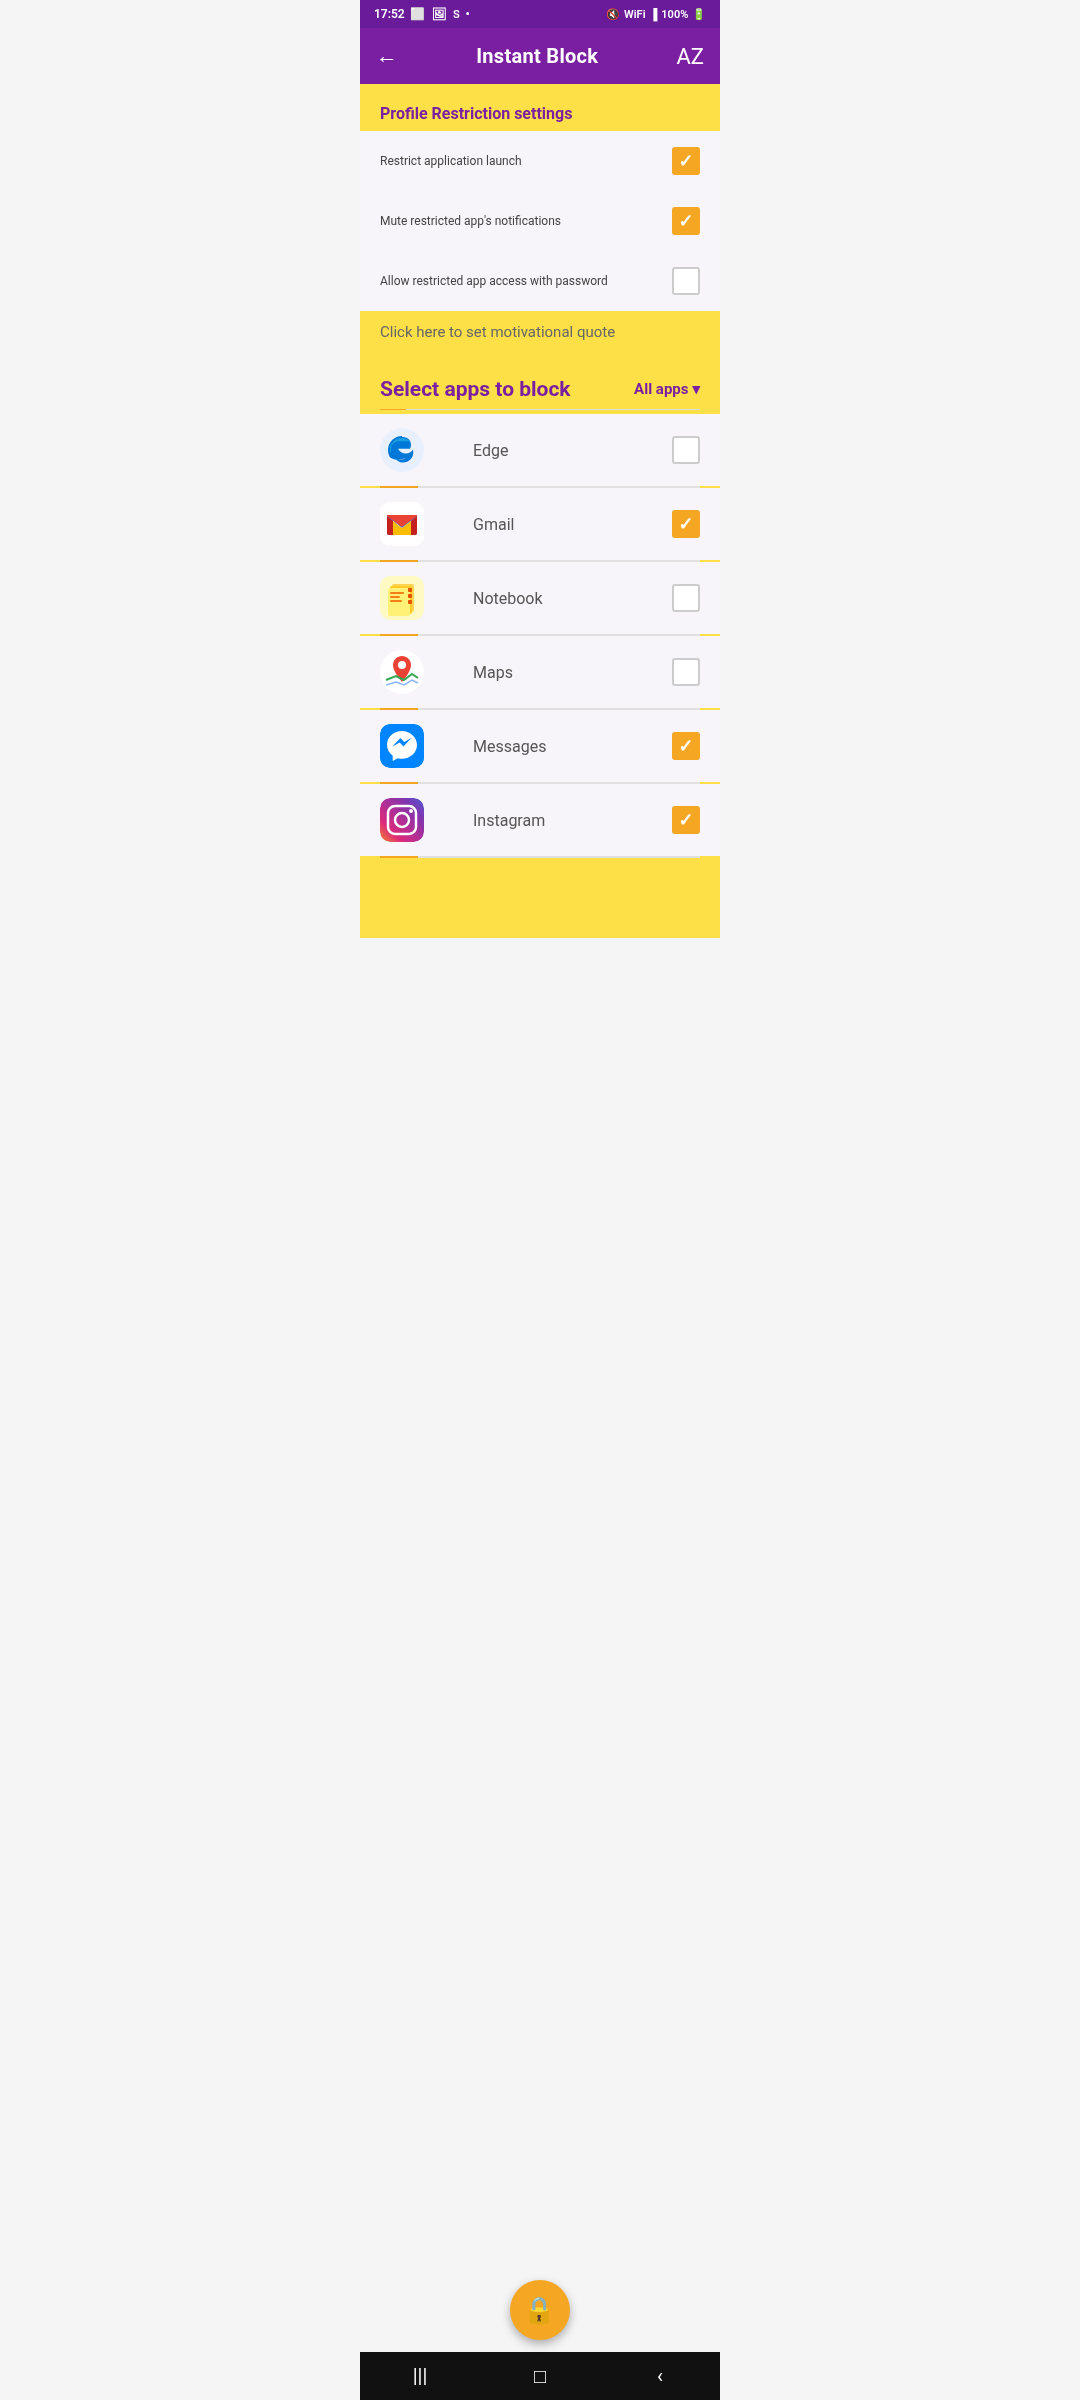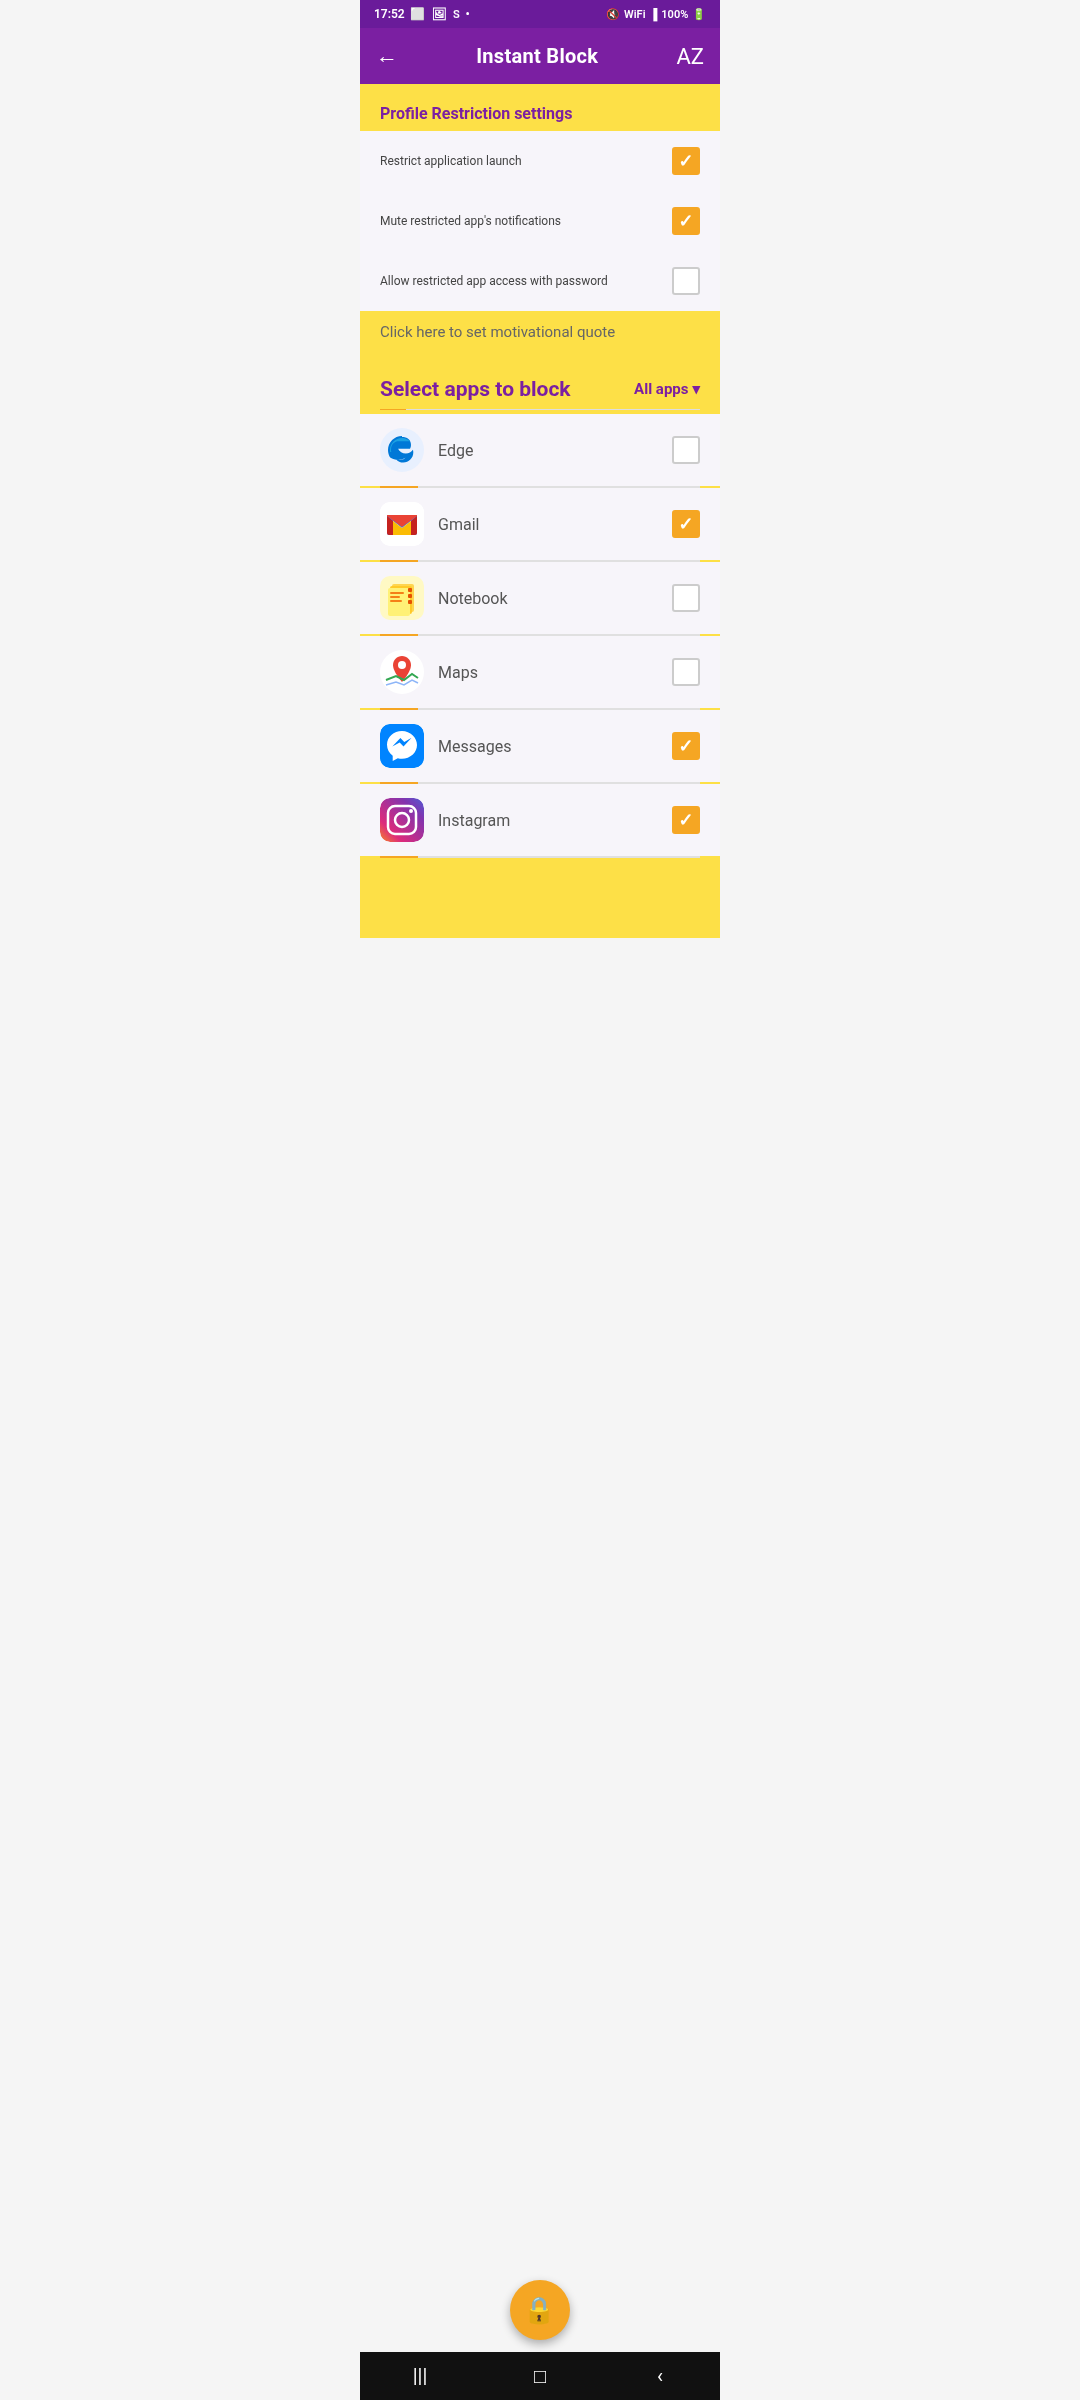--- a/index.html
+++ b/index.html
@@ -162,20 +162,21 @@
       overflow: hidden;
       display: flex;
       align-items: center;
       justify-content: center;
       flex-shrink: 0;
     }
     .app-name {
       flex: 1;
       font-size: 16px;
       color: #555;
+      margin-left: 35px;
     }
 
     
     .icon-edge {
       width: 44px;
       height: 44px;
     }
 
     
     .icon-gmail {

